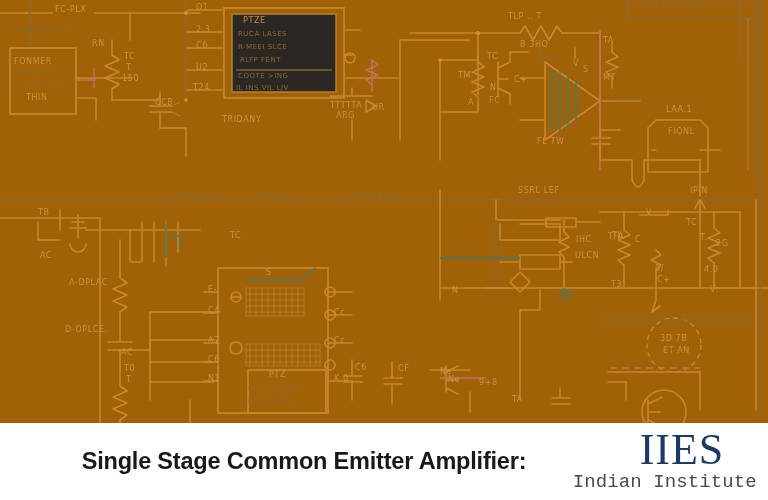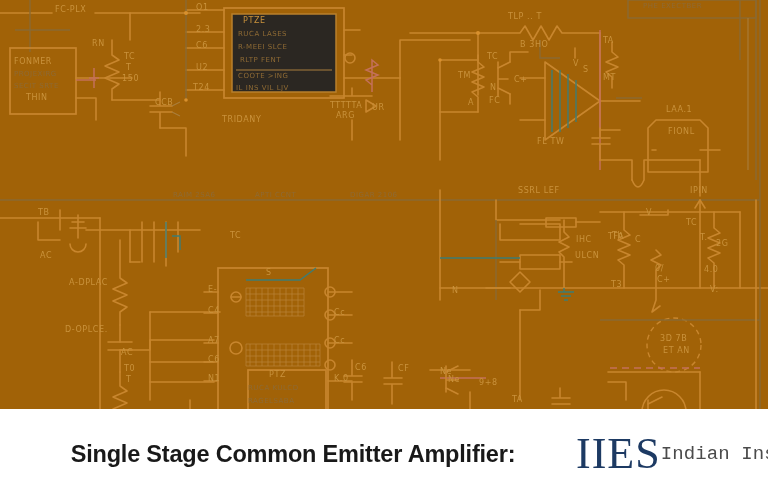--- a/index.html
+++ b/index.html
@@ -22,32 +22,32 @@
   .jdot{fill:#d8902e;}
   .slabel{
     fill:#c9923c;font-family:"DejaVu Sans",sans-serif;
     font-size:8px;letter-spacing:.6px;
   }
   .slabel-dim{fill:#8e6a34;font-family:"DejaVu Sans",sans-serif;font-size:7px;letter-spacing:.5px;}
   .hatch{stroke:#b9843a;stroke-width:.7;fill:none;}
 
   
   #banner{
-    position:absolute;left:0;right:0;bottom:0;height:91px;
+    position:absolute;left:0;right:0;bottom:0;height:77px;
     background:#ffffff;display:flex;align-items:center;
   }
   #banner-title{
     flex:1 1 auto;text-align:center;padding-left:14px;padding-right:4px;
     color:#191919;font-weight:bold;font-size:23.5px;line-height:1.30;
     letter-spacing:-.2px;white-space:nowrap;
   }
   #banner-title .tline{display:block;}
   #logo{
-    flex:0 0 auto;width:168px;padding-right:24px;
-    display:flex;flex-direction:row;align-items:center;justify-content:space-between;
+    flex:0 0 auto;width:168px;padding-right:2px;
+    display:flex;flex-direction:column;align-items:center;justify-content:space-between;
   }
   #logo-mark{
     font-family:"Liberation Serif",serif;font-size:44px;line-height:.96;
     color:#1d3a63;letter-spacing:1px;font-weight:normal;
   }
   #logo-l1,#logo-l2{
     font-family:Liberation Mono, monospace;font-size:19px;line-height:1.18;
     color:#4b4b4b;letter-spacing:.1px;white-space:nowrap;
   }
 </style>

